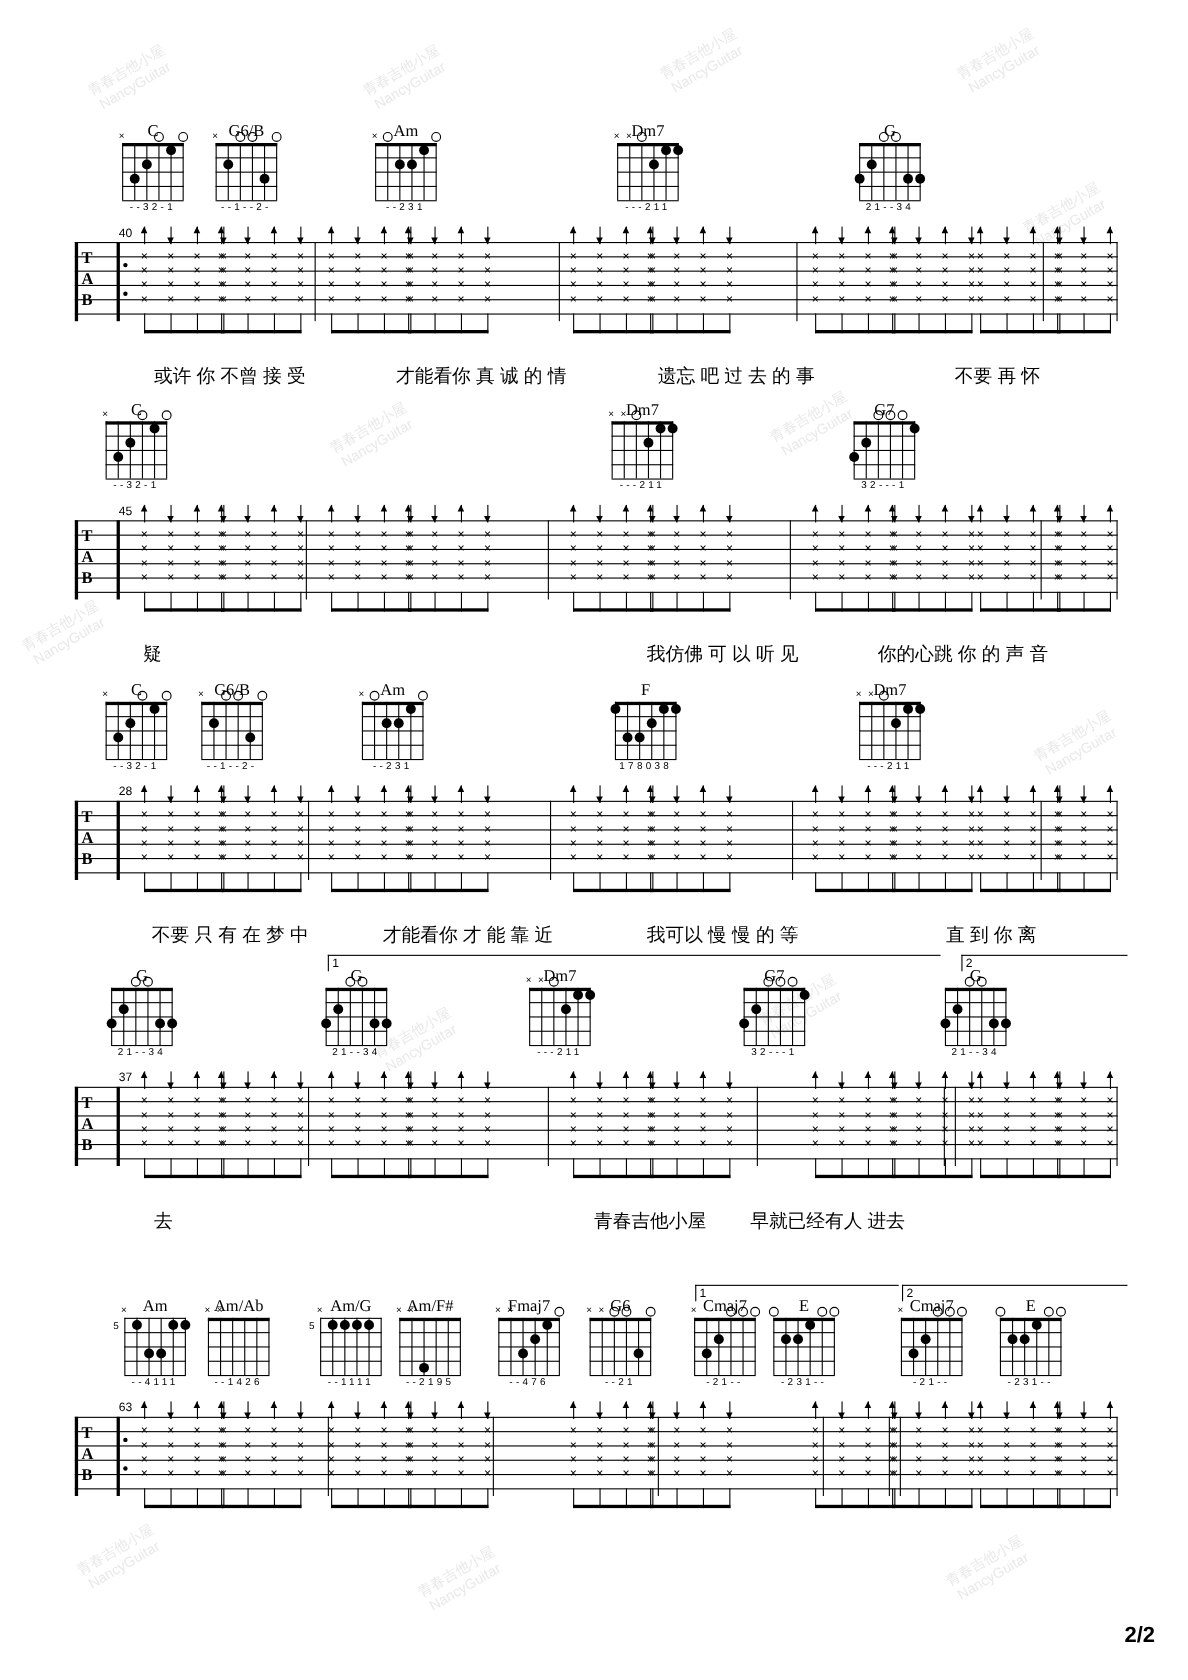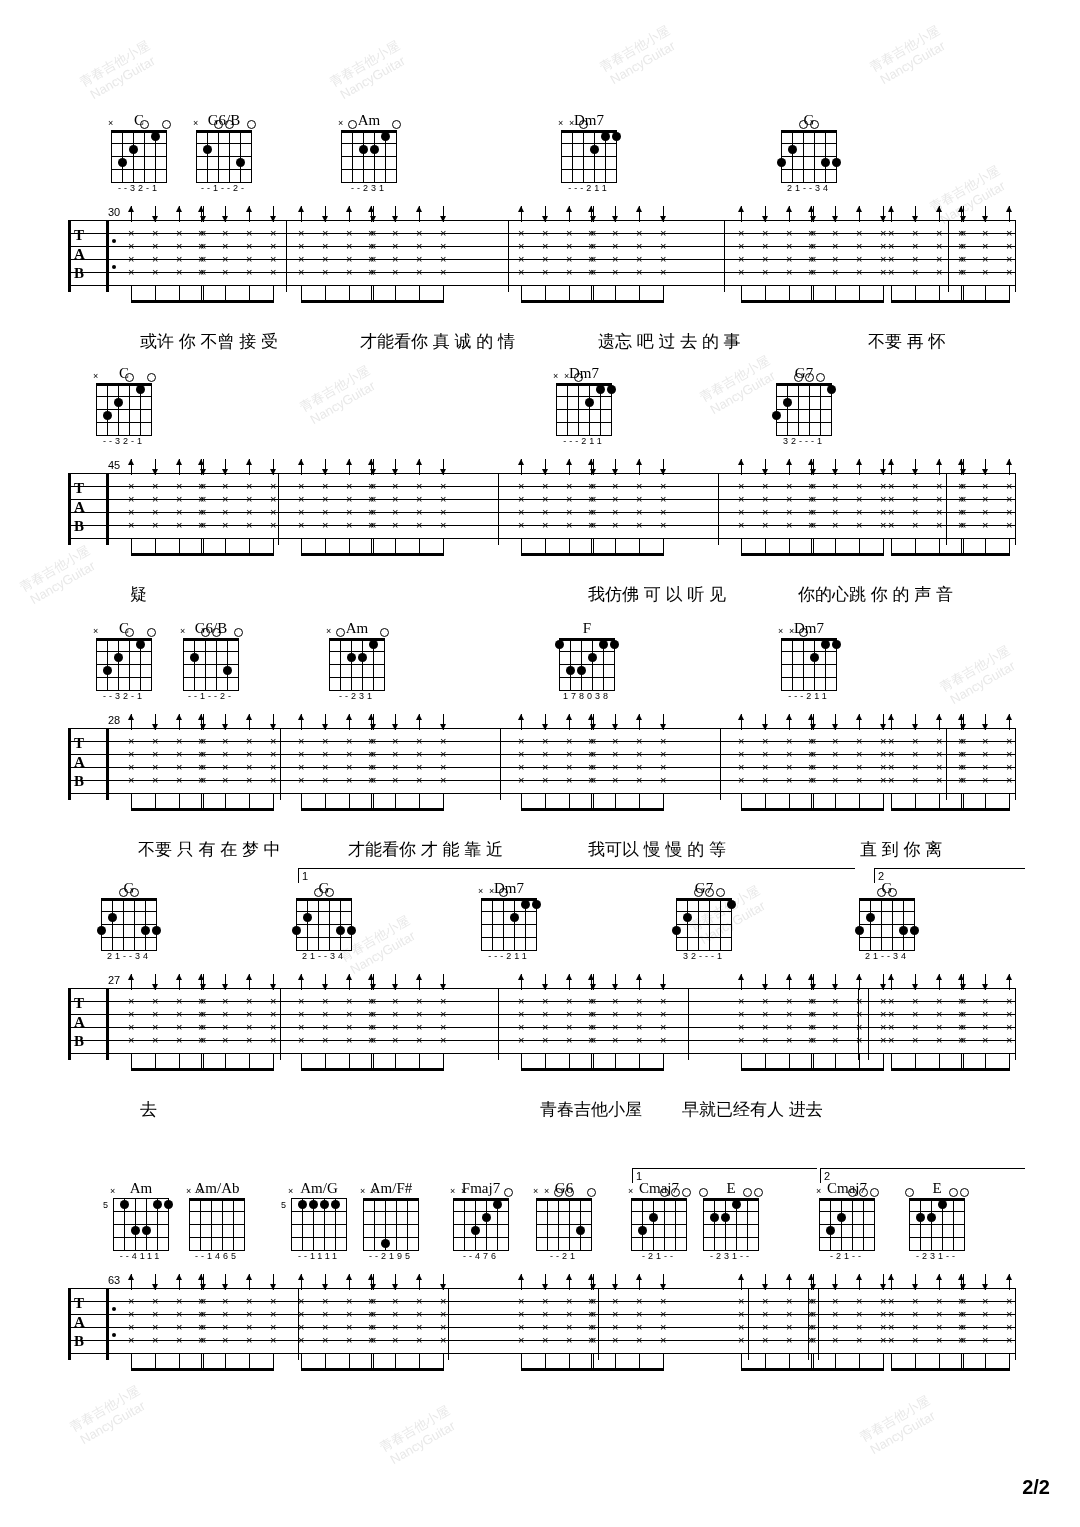--- a/index.html
+++ b/index.html
@@ -244,21 +244,21 @@
         <div class="tabclef">T<br>A<br>B</div>
         <div class="barline heavy" style="left: 0px;"></div>
         <div class="barline heavy" style="left: 38px;"></div>
         <div class="barline" style="left: 947px;"></div>
         <div class="barline" style="left: 218px;"></div>
         <div class="barline" style="left: 440px;"></div>
         <div class="barline" style="left: 656px;"></div>
         <div class="barline" style="left: 880px;"></div>
         <div class="repdot" style="left: 44px; top: 19px;"></div>
         <div class="repdot" style="left: 44px; top: 45px;"></div>
-        <div class="measnum" style="left: 40px; top: -14px;">30</div>
+        <div class="measnum" style="left: 40px; top: -14px;">40</div>
         <div class="xn" style="left: 60px; top: 8px;">×</div>
         <div class="xn" style="left: 60px; top: 21px;">×</div>
         <div class="xn" style="left: 60px; top: 34px;">×</div>
         <div class="xn" style="left: 60px; top: 47px;">×</div>
         <div class="arrowup" style="left: 63px; top: -14px; height: 16px;"></div>
         <div class="stem" style="left: 63px; top: 65px; height: 18px;"></div>
         <div class="xn" style="left: 84px; top: 8px;">×</div>
         <div class="xn" style="left: 84px; top: 21px;">×</div>
         <div class="xn" style="left: 84px; top: 34px;">×</div>
         <div class="xn" style="left: 84px; top: 47px;">×</div>
@@ -1356,21 +1356,21 @@
         <div class="sline" style="top: 65px;"></div>
         <div class="tabclef">T<br>A<br>B</div>
         <div class="barline heavy" style="left: 0px;"></div>
         <div class="barline heavy" style="left: 38px;"></div>
         <div class="barline" style="left: 947px;"></div>
         <div class="barline" style="left: 212px;"></div>
         <div class="barline" style="left: 430px;"></div>
         <div class="barline" style="left: 620px;"></div>
         <div class="barline" style="left: 790px;"></div>
         <div class="barline" style="left: 800px;"></div>
-        <div class="measnum" style="left: 40px; top: -14px;">27</div>
+        <div class="measnum" style="left: 40px; top: -14px;">37</div>
         <div class="xn" style="left: 60px; top: 8px;">×</div>
         <div class="xn" style="left: 60px; top: 21px;">×</div>
         <div class="xn" style="left: 60px; top: 34px;">×</div>
         <div class="xn" style="left: 60px; top: 47px;">×</div>
         <div class="arrowup" style="left: 63px; top: -14px; height: 16px;"></div>
         <div class="stem" style="left: 63px; top: 65px; height: 18px;"></div>
         <div class="xn" style="left: 84px; top: 8px;">×</div>
         <div class="xn" style="left: 84px; top: 21px;">×</div>
         <div class="xn" style="left: 84px; top: 34px;">×</div>
         <div class="xn" style="left: 84px; top: 47px;">×</div>
@@ -1649,21 +1649,21 @@
             <div class="hline" style="top: 52px;"></div>
             <div class="vline" style="left: 0px;"></div>
             <div class="vline" style="left: 11px;"></div>
             <div class="vline" style="left: 22px;"></div>
             <div class="vline" style="left: 33px;"></div>
             <div class="vline" style="left: 44px;"></div>
             <div class="vline" style="left: 55px;"></div>
             <div class="xmark" style="left: 0px;">×</div>
             <div class="xmark" style="left: 11px;">×</div>
           </div>
-          <div class="fingers">--1465</div>
+          <div class="fingers">--1426</div>
         </div>
         <div class="chordbox" style="left: 288px;">
           <div class="chordname">Am/G</div>
           <div class="grid">
             <div class="nutthin"></div>
             <div class="hline" style="top: 13px;"></div>
             <div class="hline" style="top: 26px;"></div>
             <div class="hline" style="top: 39px;"></div>
             <div class="hline" style="top: 52px;"></div>
             <div class="vline" style="left: 0px;"></div>

